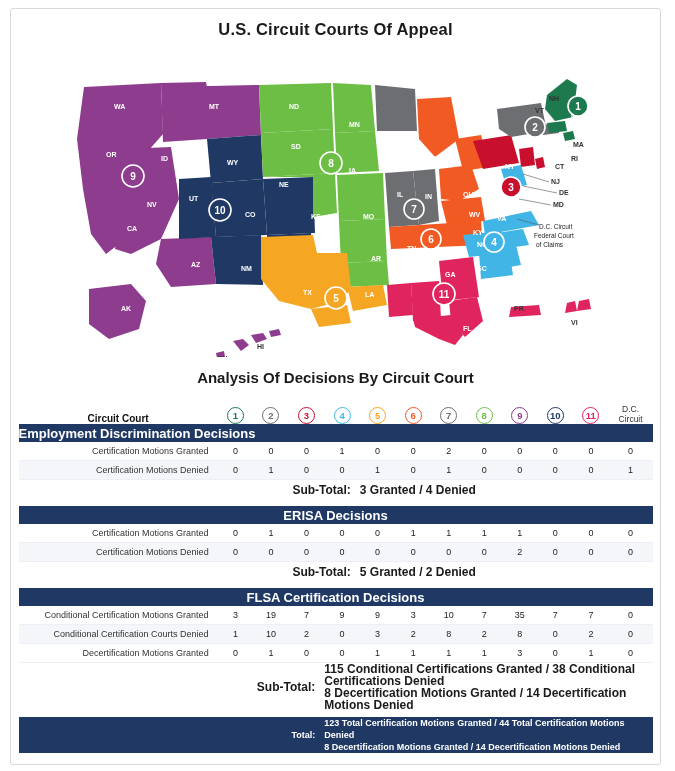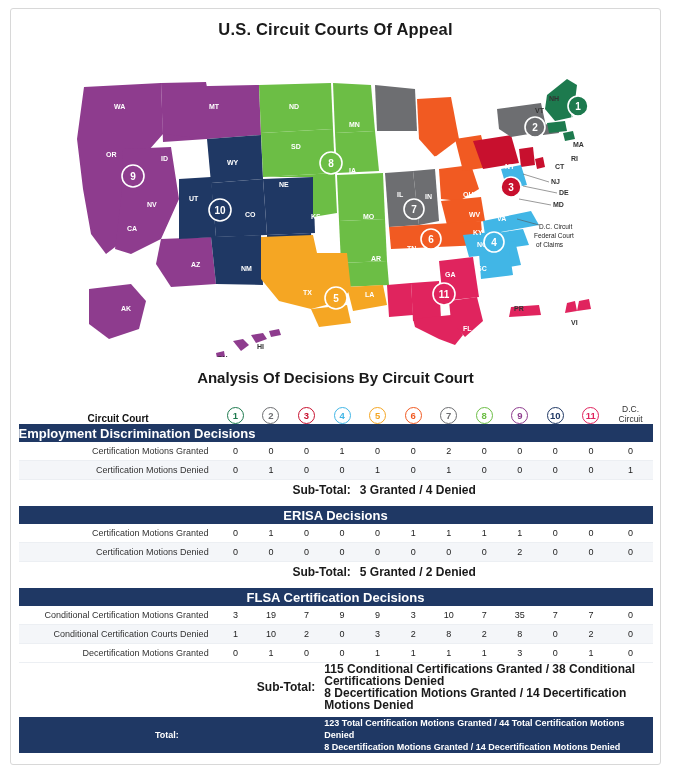--- a/index.html
+++ b/index.html
@@ -149,21 +149,21 @@
   }
   .subtotal .stval div { line-height: 12px; }
   .total-row td {
     background: #1f3864;
     color: #fff;
     font-size: 9px;
     font-weight: bold;
     text-align: center;
     padding: 4px 0 5px 0;
   }
-  .total-row .tlabel { text-align: center; padding-right: 9px; }
+  .total-row .tlabel { text-align: right; padding-right: 9px; }
   .total-row .tval { text-align: left; margin-left: 48px; }
   .total-row .tval div { line-height: 12px; }
   .spacer td { height: 6px; }
   text { font-family: "Liberation Sans", sans-serif; }
   .st { font-size: 7px; fill: #ffffff; font-weight: bold; }
   .st-d { font-size: 7px; fill: #333333; font-weight: bold; }
   .lbl { font-size: 6.5px; fill: #222222; }
   .badge-t { font-size: 10px; font-weight: bold; fill: #ffffff; }
 </style>
 </head>

